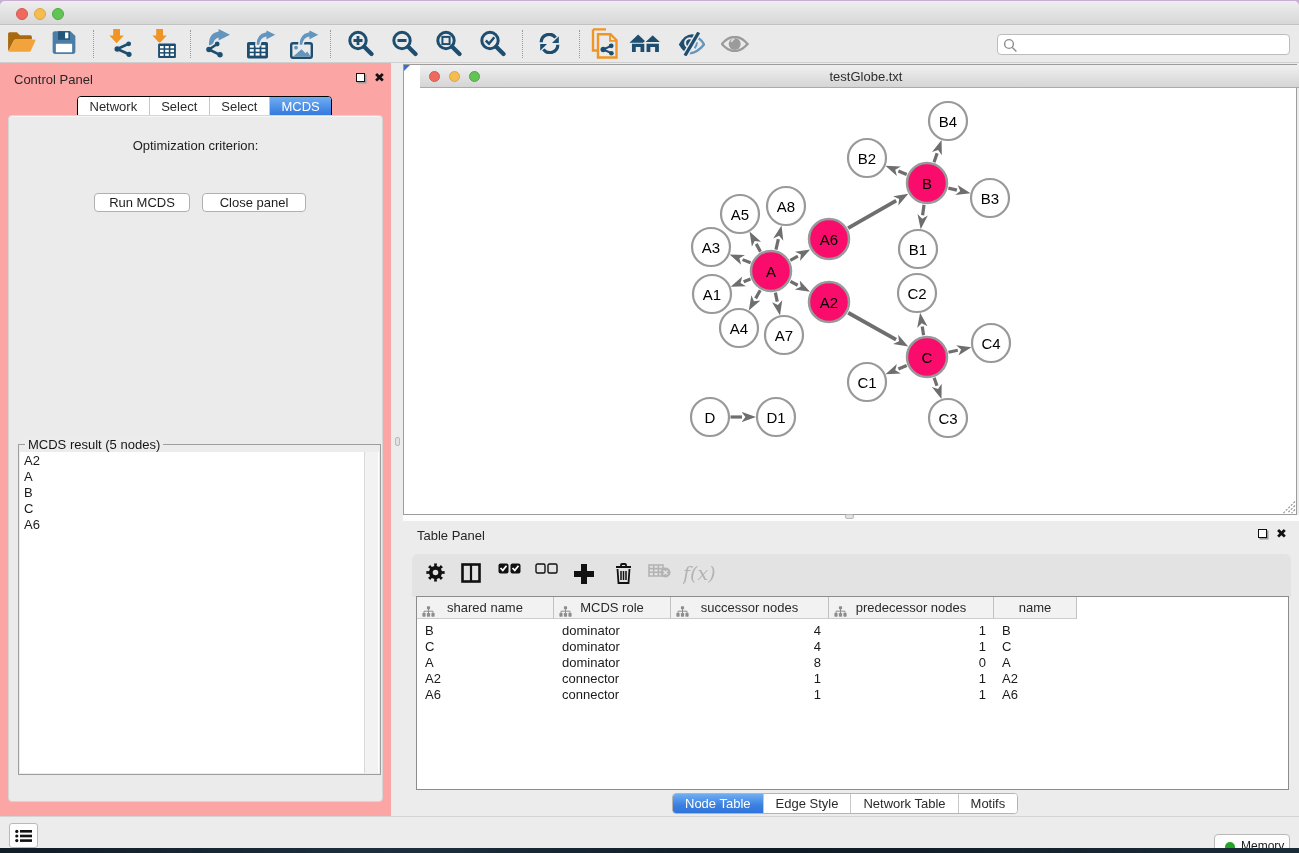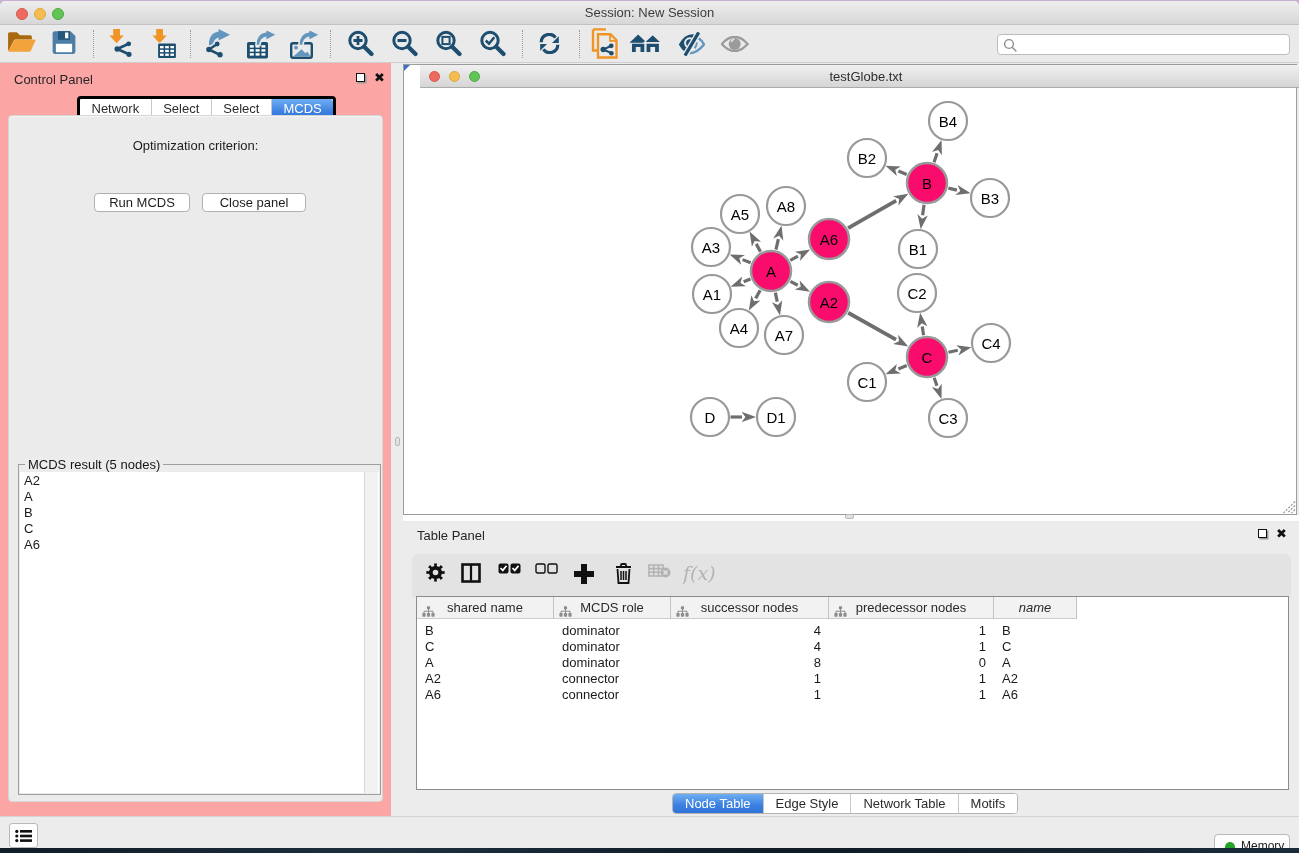--- a/index.html
+++ b/index.html
@@ -36,42 +36,42 @@
 
   
   .control-panel { position:absolute; left:0; top:62px; width:391px; height:753px; background:#fca5a5; }
   .panel-title { position:absolute; left:14px; top:9px; font-size:13px; color:#262626; }
   .panel-btns { position:absolute; right:6px; top:10px; display:flex; gap:9px; }
   .float-icon { width:9px; height:9px; border:1.5px solid #111; background:#fff;
       box-shadow:1.5px 1.5px 0 #9b9b9b; }
   .close-icon { width:11px; height:11px; font-weight:bold; font-size:13px; line-height:10px; color:#111; }
 
   .cp-tabs { position:absolute; left:77px; top:33px; height:28px; display:flex;
-      border:3px solid #000000; border-radius:4px; background:#fff; }
+      border:1px solid #000000; border-radius:4px; background:#fff; }
   .cp-tab { padding:0 11.5px; line-height:19px; font-size:13px; color:#2b2b2b; text-align:center;
       border-right:1px solid #c8c8c8; background:#fff; }
   .cp-tab:first-child { border-radius:3px 0 0 3px; }
   .cp-tab:last-child  { border-right:none; border-radius:0 3px 3px 0; }
   .cp-tab.selected { background:linear-gradient(180deg,#6faef2,#3b7fe0 60%,#2f74da); color:#fff; }
 
   .cp-content { position:absolute; left:8px; top:52px; width:375px; height:687px;
       border:1px solid #d6d6d6; border-radius:4px; background:#ebebeb;
       box-shadow:inset 0 1px 0 #f5f5f5; }
   .opt-label { position:absolute; left:0; width:100%; top:22px; text-align:center; color:#1d1d1d; }
   .combo { position:absolute; left:34px; top:43px; width:311px; height:21px; background:#fff;
       border:1px solid #b4b4b4; border-radius:4px; }
   .combo .combo-text { position:absolute; left:9px; top:2px; font-size:13px; color:#111; }
   .combo .stepper { position:absolute; right:-1px; top:-1px; width:17px; height:21px; border-radius:0 4px 4px 0;
       background:linear-gradient(180deg,#6faef2,#3b7fe0 60%,#2f74da); }
   .cp-button { position:absolute; top:77px; height:19px; background:#fff; border:1px solid #b0b0b0;
       border-radius:4px; font-size:13px; color:#1d1d1d; text-align:center; line-height:17px; }
   .run-btn { left:85px; width:96px; }
   .closep-btn { left:193px; width:104px; }
 
-  .result-box { position:absolute; left:9px; top:348px; width:363px; height:331px;
+  .result-box { position:absolute; left:9px; top:328px; width:363px; height:331px;
       border:1px solid #9e9e9e; background:#ececec; }
   .result-legend { position:absolute; left:6px; top:-8px; background:#ececec; padding:0 3px;
       font-size:13px; color:#161616; }
   .result-list { position:absolute; left:1px; top:7px; right:1px; bottom:1px; background:#fff;
       overflow:hidden; }
   .result-item { padding:1px 0 1px 4px; font-size:13px; height:16px; }
   .result-scroll { position:absolute; right:1px; top:0; bottom:0; width:14px; background:#f2f2f2;
       border-left:1px solid #d8d8d8; }
 
   
@@ -136,21 +136,20 @@
 </head>
 <body>
 
 <div class="desktop-bottom"></div>
 <div class="app-window">
 
   <div class="titlebar">
     <span class="tl red"></span>
     <span class="tl yellow"></span>
     <span class="tl green"></span>
-    <div class="title">Session: New Session</div>
   </div>
 
   <div class="toolbar" id="main-toolbar">
       <span class="tb-icon" style="left: 6px; top: 4px;"><svg width="30" height="24" viewBox="0 0 29 23">
           <path d="M2,19.5 L2,3.5 Q2,2 3.5,2 L10.5,2 L13.5,5 L23.5,5 Q25,5 25,6.5 L25,9 L9.5,9 Q8,9 7.4,10.4 L2.8,19.5 Z" fill="#a8690f"></path>
           <path d="M2.2,20.3 Q2,20.9 3,20.9 L22.5,20.9 Q23.6,20.9 24,20 L28.4,10.4 Q28.9,9.2 27.6,9.2 L9.2,9.2 Q8.2,9.2 7.8,10.1 L2.2,20.3 Z" fill="#f2a33c"></path>
         </svg></span>
       <span class="tb-icon" style="left: 50.5px; top: 3px;"><svg width="26" height="26" viewBox="0 0 24 24">
           <path d="M1.5,4 Q1.5,2 3.5,2 L18,2 L22.5,6.5 L22.5,21 Q22.5,23 20.5,23 L3.5,23 Q1.5,23 1.5,21 Z" fill="#4d7ea7"></path>
           <rect x="6.5" y="2" width="11" height="8" fill="#24567a"></rect>
@@ -511,21 +510,21 @@
                 <rect x="4.9" y="7" width="3.2" height="3.7" rx="0.6" fill="#8d8d8d"></rect>
                 <rect x="9.4" y="7" width="3.2" height="3.7" rx="0.6" fill="#8d8d8d"></rect>
               </svg></span><span>successor nodes</span></div>
           <div class="tp-th" style="width: 165px;"><span class="hdr-icon"><svg width="13" height="11" viewBox="0 0 13 11">
                 <rect x="4.9" y="0.3" width="3.2" height="2.9" rx="0.6" fill="#8d8d8d"></rect>
                 <path d="M6.5,3 L6.5,5.2 M2,7.5 L2,5.2 L11,5.2 L11,7.5 M6.5,5.2 L6.5,7.5" stroke="#8d8d8d" stroke-width="1" fill="none"></path>
                 <rect x="0.4" y="7" width="3.2" height="3.7" rx="0.6" fill="#8d8d8d"></rect>
                 <rect x="4.9" y="7" width="3.2" height="3.7" rx="0.6" fill="#8d8d8d"></rect>
                 <rect x="9.4" y="7" width="3.2" height="3.7" rx="0.6" fill="#8d8d8d"></rect>
               </svg></span><span>predecessor nodes</span></div>
-          <div class="tp-th" style="width: 83px; font-style: italic;"><span>name</span></div>
+          <div class="tp-th" style="width: 83px;"><span>name</span></div>
         </div>
       <div class="tp-body" id="tp-body">
           <div class="tp-row">
             <div class="tp-td" style="width: 137px;">B</div>
             <div class="tp-td" style="width: 117px;">dominator</div>
             <div class="tp-td num" style="width: 158px;">4</div>
             <div class="tp-td num" style="width: 165px;">1</div>
             <div class="tp-td" style="width: 83px;">B</div>
           </div>
           <div class="tp-row">

